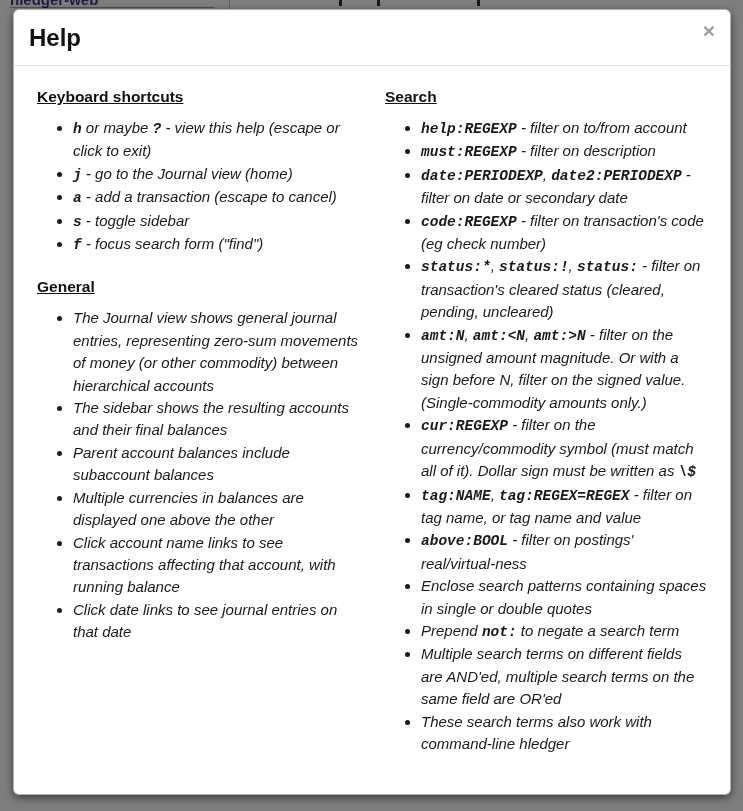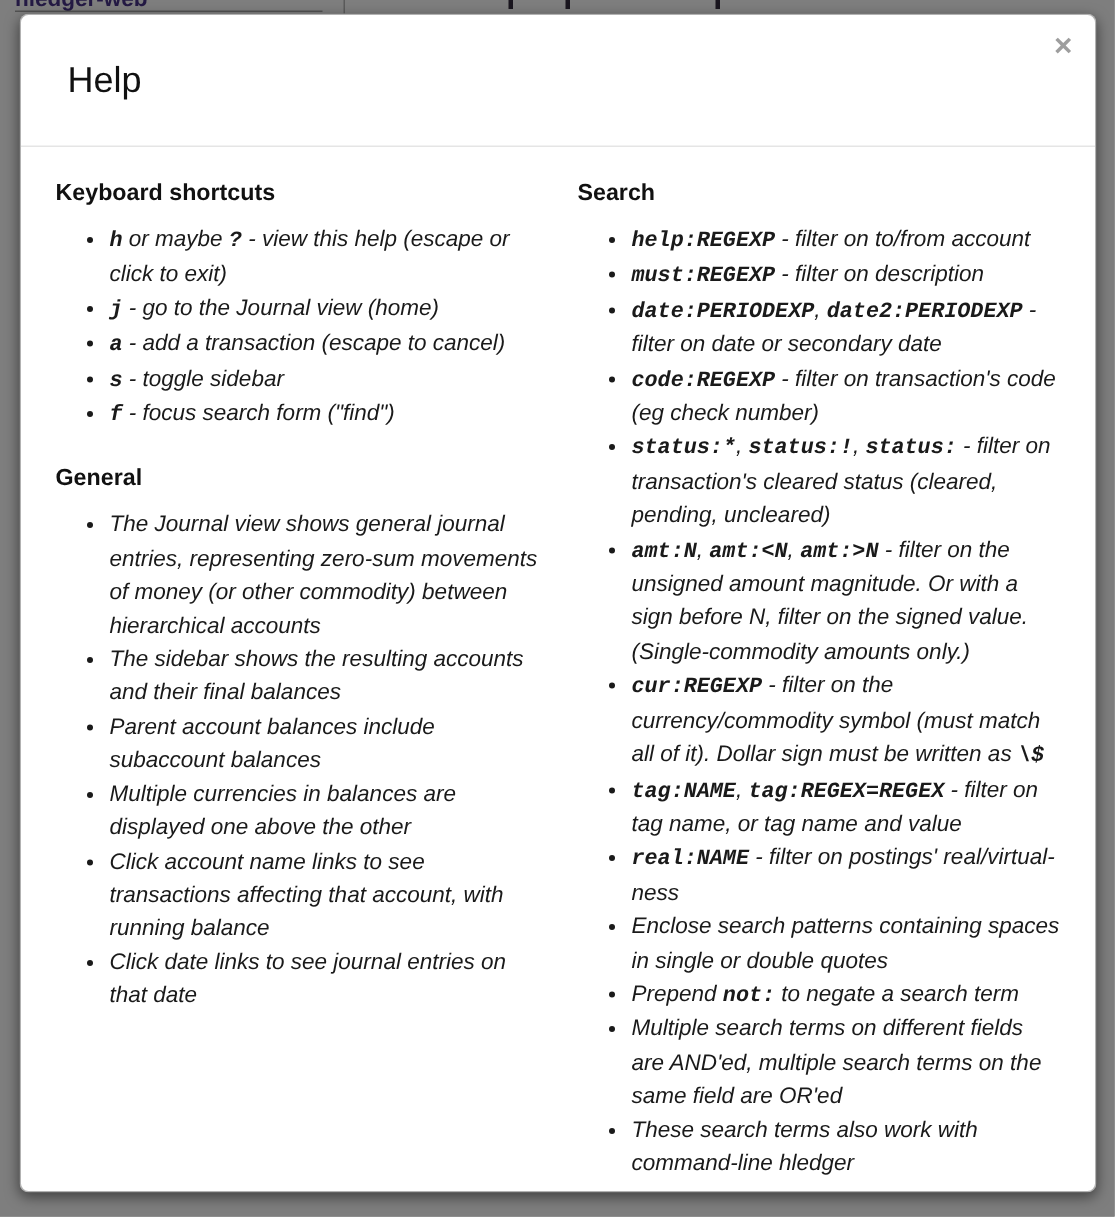--- a/index.html
+++ b/index.html
@@ -64,23 +64,23 @@
     z-index: 2;
     color: #1a1a1a;
     overflow: hidden;
   }
   .modal-header {
     position: relative;
     padding: 13px 15px 12px;
     border-bottom: 1px solid #e5e5e5;
   }
   .modal-title {
-    margin: 16px;
+    margin: 0;
     font-size: 24px;
-    font-weight: 400;
+    font-weight: 700;
     line-height: 30px;
     color: #111111;
   }
   .close-button {
     position: absolute;
     top: 12px; right: 15px;
     border: none;
     background: transparent;
     padding: 0;
     font-family: "Liberation Sans", sans-serif;
@@ -99,20 +99,21 @@
     width: 50%;
     box-sizing: border-box;
     padding: 0 13px;
   }
   .section-heading {
     font-size: 15.5px;
     font-weight: 700;
     color: #111111;
     margin: 21px 0 10px;
     line-height: 20px;
+    text-decoration: underline;
   }
   .help-list {
     margin: 0 0 18px;
     padding: 0 0 0 36px;
     list-style: disc;
   }
   .help-list li {
     font-size: 15px;
     line-height: 22.4px;
     color: #1a1a1a;
@@ -169,21 +170,21 @@
           <h4 class="section-heading">Search</h4>
           <ul class="help-list">
             <li><code>help:REGEXP</code> - filter on to/from account</li>
             <li><code>must:REGEXP</code> - filter on description</li>
             <li><code>date:PERIODEXP</code>, <code>date2:PERIODEXP</code> - filter on date or secondary date</li>
             <li><code>code:REGEXP</code> - filter on transaction's code (eg check number)</li>
             <li><code>status:*</code>, <code>status:!</code>, <code>status:</code> - filter on transaction's cleared status (cleared, pending, uncleared)</li>
             <li><code>amt:N</code>, <code>amt:&lt;N</code>, <code>amt:&gt;N</code> - filter on the unsigned amount magnitude. Or with a sign before N, filter on the signed value. (Single-commodity amounts only.)</li>
             <li><code>cur:REGEXP</code> - filter on the currency/commodity symbol (must match all of it). Dollar sign must be written as <code>\$</code></li>
             <li><code>tag:NAME</code>, <code>tag:REGEX=REGEX</code> - filter on tag name, or tag name and value</li>
-            <li><code>real:NAME</code> - filter on postings' real/virtual-ness</li>
+            <li><code>above:BOOL</code> - filter on postings' real/virtual-ness</li>
             <li>Enclose search patterns containing spaces in single or double quotes</li>
             <li>Prepend <code>not:</code> to negate a search term</li>
             <li>Multiple search terms on different fields are AND'ed, multiple search terms on the same field are OR'ed</li>
             <li>These search terms also work with command-line hledger</li>
           </ul>
         </div>
     </div>
   </div>
 </div>
 

